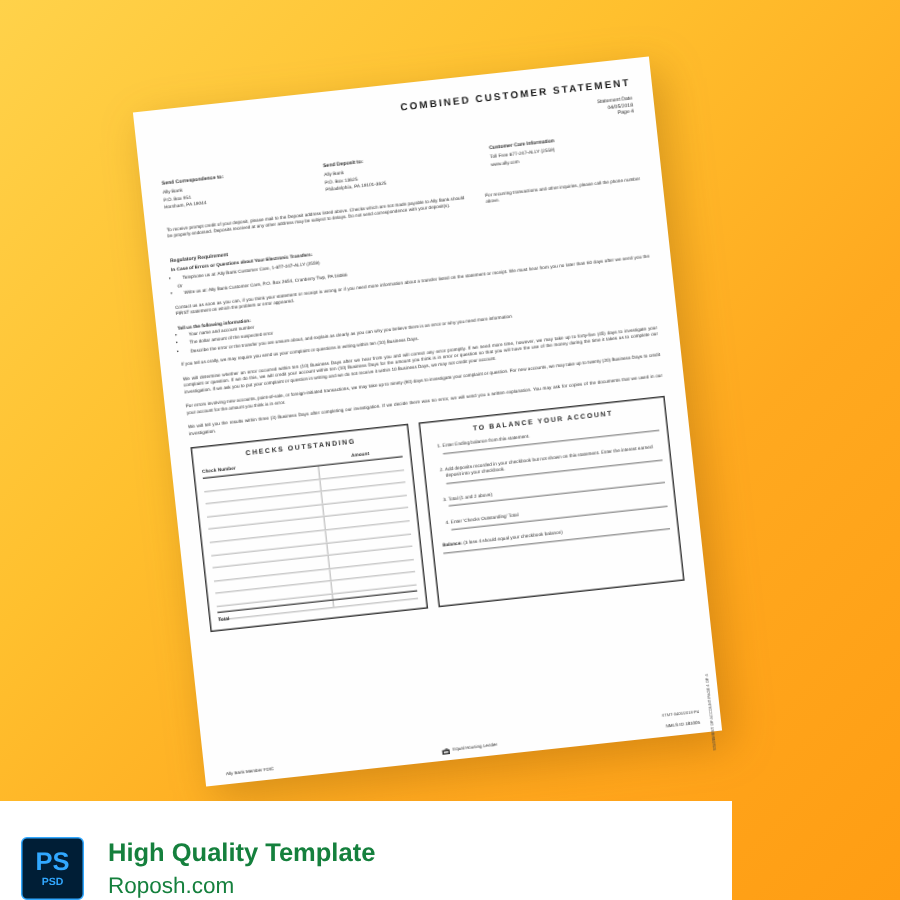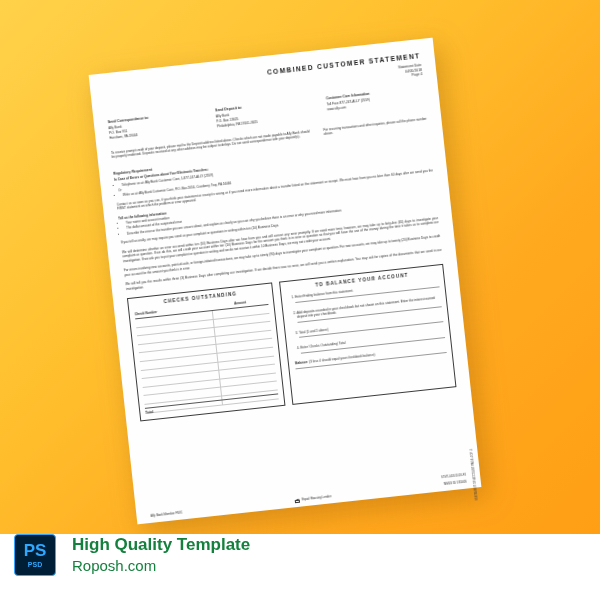--- a/index.html
+++ b/index.html
@@ -227,25 +227,25 @@
     bottom: 11px;
     font-size: 2.7px;
     color: #444;
     white-space: nowrap;
   }
   
   #caption {
     position: absolute;
     left: 0;
     bottom: 0;
-    width: 600px;
+    width: 488px;
     height: 66px;
     background: #ffffff;
     display: flex;
-    align-items: flex-start;
+    align-items: flex-end;
     padding-left: 14px;
     box-sizing: border-box;
   }
   #ps-badge {
     width: 40px;
     height: 40px;
     background: #001e36;
     border: 1.6px solid #31a8ff;
     border-radius: 4px;
     color: #31a8ff;

